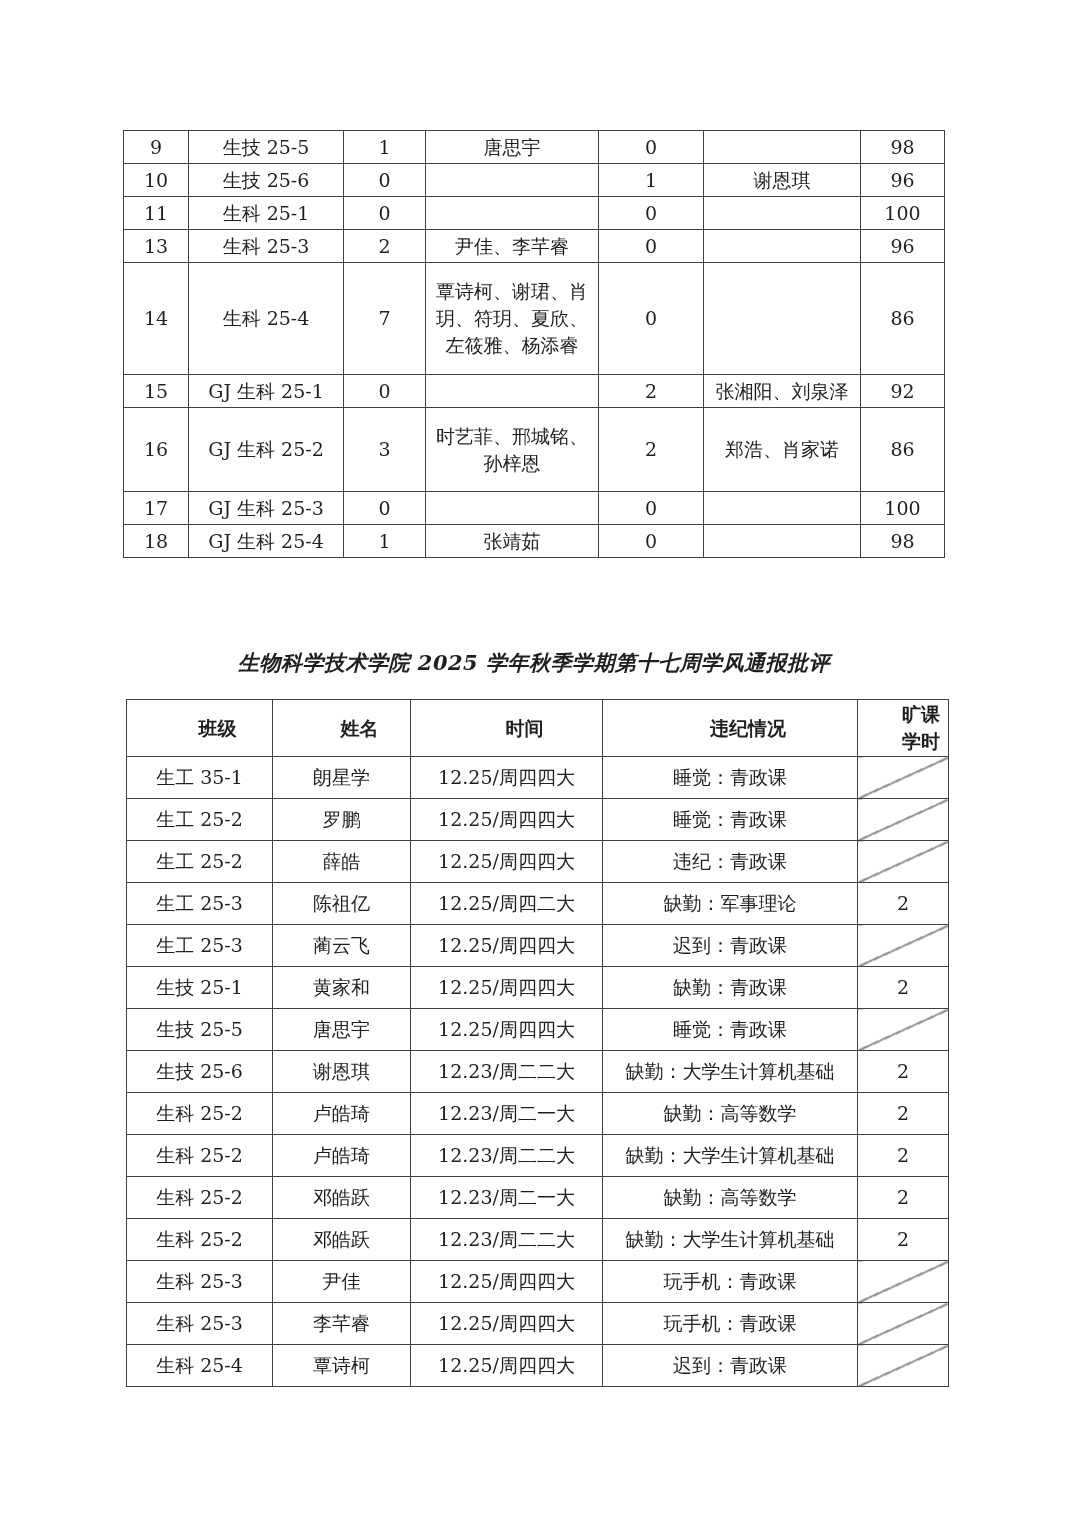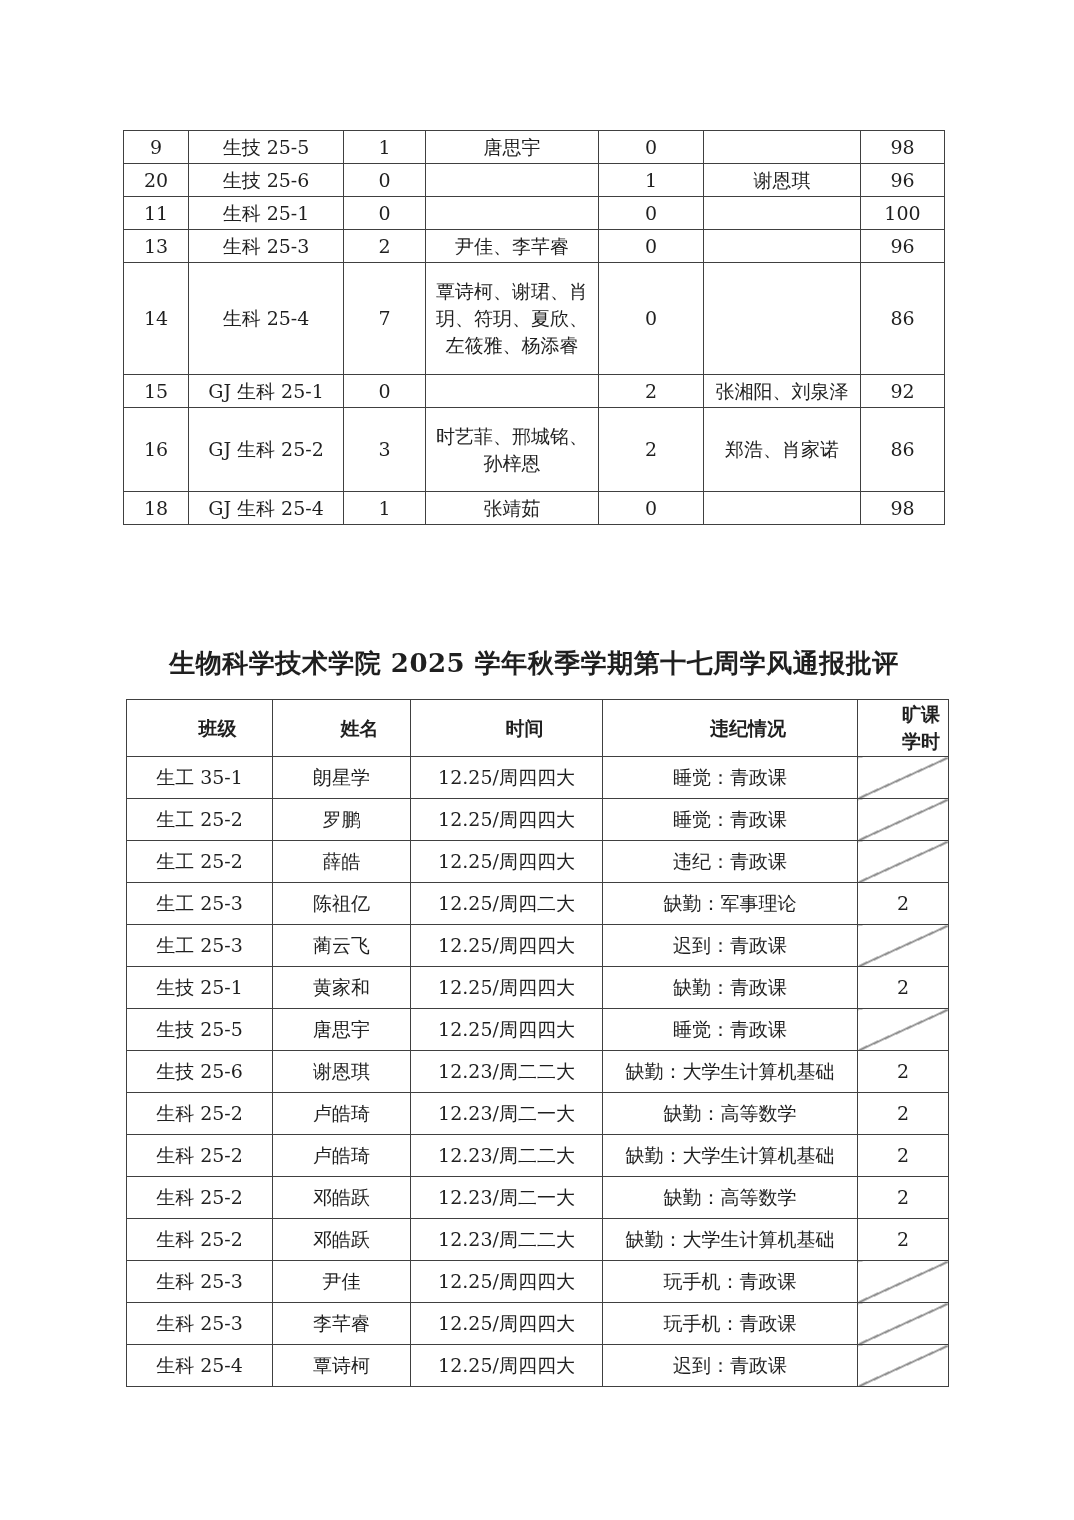--- a/index.html
+++ b/index.html
@@ -16,22 +16,22 @@
   }
   th { font-weight:bold;padding-left:40px; }
 
   #table1 { left:123px; top:130px; width:821px; }
   #table1 tr { height:33px; }
   #table1 tr.tall4 { height:112px; }
   #table1 tr.tall2 { height:84px; }
 
   .section-title {
     position:absolute; left:123px; top:644px; width:822px; height:38px;
-    text-align:center; font-size:26px; font-weight:bold; line-height:38px;
-    letter-spacing:0.5px; white-space:nowrap;
+    text-align:center; font-size:21px; font-weight:bold; line-height:38px;
+    letter-spacing:0.5px; white-space:nowrap;font-style:italic;
   }
 
   #table2 { left:126px; top:699px; width:822px; }
   #table2 tr.hdr { height:38px; }
   #table2 tr.row { height:42px; }
 
   td.diag {
     background-image:linear-gradient(to bottom right,
       transparent calc(50% - 1px), #8c8c8c calc(50% - 1px),
       #8c8c8c calc(50% + 1px), transparent calc(50% + 1px));
@@ -56,21 +56,21 @@
       <tr>
         <td>9</td>
         <td>生技 25-5</td>
         <td>1</td>
         <td>唐思宇</td>
         <td>0</td>
         <td></td>
         <td>98</td>
       </tr>
       <tr>
-        <td>20</td>
+        <td>10</td>
         <td>生技 25-6</td>
         <td>0</td>
         <td></td>
         <td>1</td>
         <td>谢恩琪</td>
         <td>96</td>
       </tr>
       <tr>
         <td>11</td>
         <td>生科 25-1</td>
@@ -108,20 +108,29 @@
         <td>92</td>
       </tr>
       <tr class="tall2">
         <td>16</td>
         <td>GJ 生科 25-2</td>
         <td>3</td>
         <td>时艺菲、邢城铭、孙梓恩</td>
         <td>2</td>
         <td>郑浩、肖家诺</td>
         <td>86</td>
+      </tr>
+      <tr>
+        <td>17</td>
+        <td>GJ 生科 25-3</td>
+        <td>0</td>
+        <td></td>
+        <td>0</td>
+        <td></td>
+        <td>100</td>
       </tr>
       <tr>
         <td>18</td>
         <td>GJ 生科 25-4</td>
         <td>1</td>
         <td>张靖茹</td>
         <td>0</td>
         <td></td>
         <td>98</td>
       </tr>

